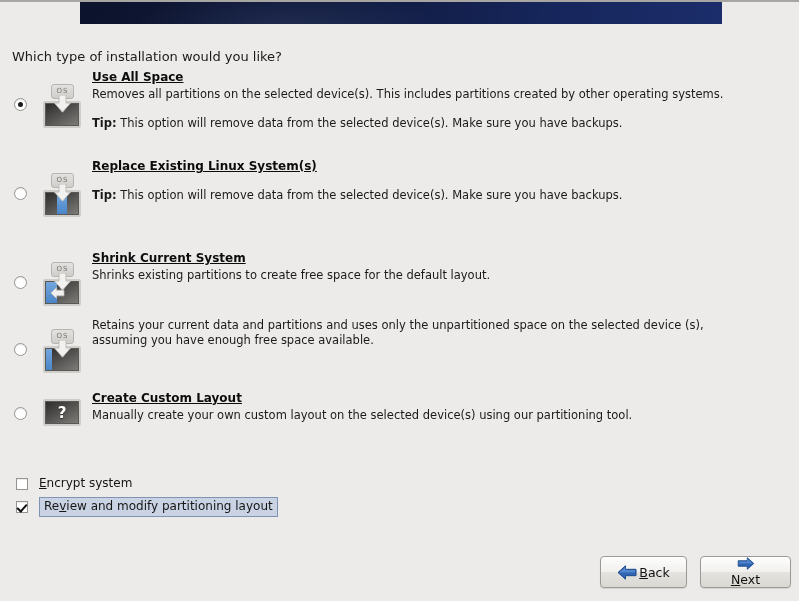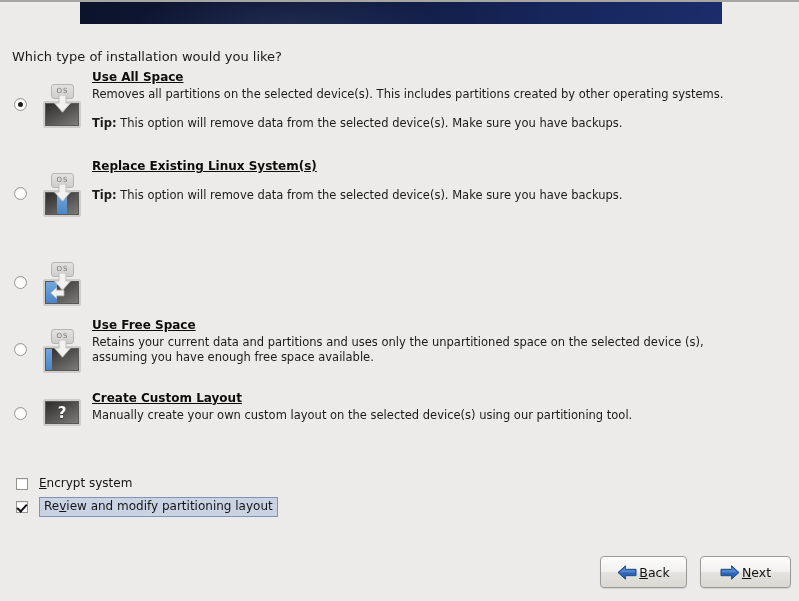--- a/index.html
+++ b/index.html
@@ -240,21 +240,21 @@
     align-items: center;
     justify-content: center;
     gap: 2px;
     font-size: 12.5px;
     color: #111;
     cursor: pointer;
   }
   .btn .mn { text-decoration: underline; }
   .btn svg { display: block; }
   .btn-back { left: 600px; top: 556px; width: 85px; }
-  .btn-next { left: 700px; top: 556px; width: 89px; }
+  .btn-next { left: 700px; top: 556px; width: 89px; flex-direction: column; }
 </style>
 </head>
 <body>
 
 <div class="topline"></div>
 <div class="banner">
   <div class="banner-sheen"></div>
 </div>
 
 <div class="question">Which type of installation would you like?</div>
@@ -323,20 +323,24 @@
           <div class="inner">
             <div class="fill-grey"></div>
             <div class="fill-blue" style="left:0; width:34%;"></div>
             <svg class="leftarrow" viewBox="0 0 16 13" style="left:4px; top:5px; width:15px; height:12px;">
               <path d="M7 0.6 V3.4 H15 V9.6 H7 V12.4 L0.8 6.5 Z" fill="#f2f1ef" stroke="#c4c2be" stroke-width="0.8"></path>
             </svg>
           </div>
         </div>
       </div>
     </div>
+    <div class="text-cell">
+      <div class="opt-title">Shrink Current System</div>
+      <div class="opt-desc">Shrinks existing partitions to create free space for the default layout.</div>
+    </div>
   </div>
 
   <div class="option" style="min-height:68px; margin-top:6px;">
     <div class="radio-cell" style="padding-top:25px;">
       <div class="radio"></div>
     </div>
     <div class="icon-cell" style="padding-top:11px;">
       <div class="diskicon">
         <div class="ostab">OS</div>
         <svg class="arrow" viewBox="0 0 17 18">
@@ -344,21 +348,20 @@
         </svg>
         <div class="box">
           <div class="inner">
             <div class="fill-grey"></div>
             <div class="fill-blue" style="left:0; width:20%;"></div>
           </div>
         </div>
       </div>
     </div>
     <div class="text-cell">
-      <div class="opt-title">Use Free Space</div>
       <div class="opt-desc">Retains your current data and partitions and uses only the unpartitioned space on the selected device (s), assuming you have enough free space available.</div>
     </div>
   </div>
 
   <div class="option" style="min-height:50px; margin-top:5px;">
     <div class="radio-cell" style="padding-top:16px;">
       <div class="radio"></div>
     </div>
     <div class="icon-cell" style="padding-top:8px;">
       <div class="diskicon" style="height:34px;">

